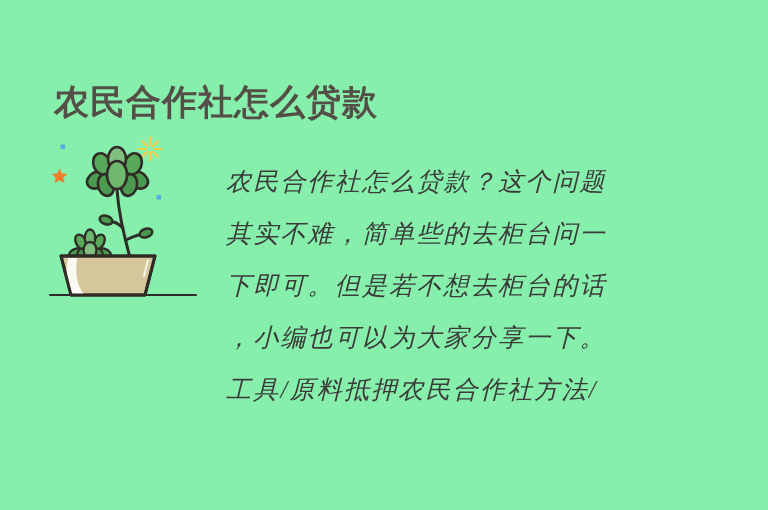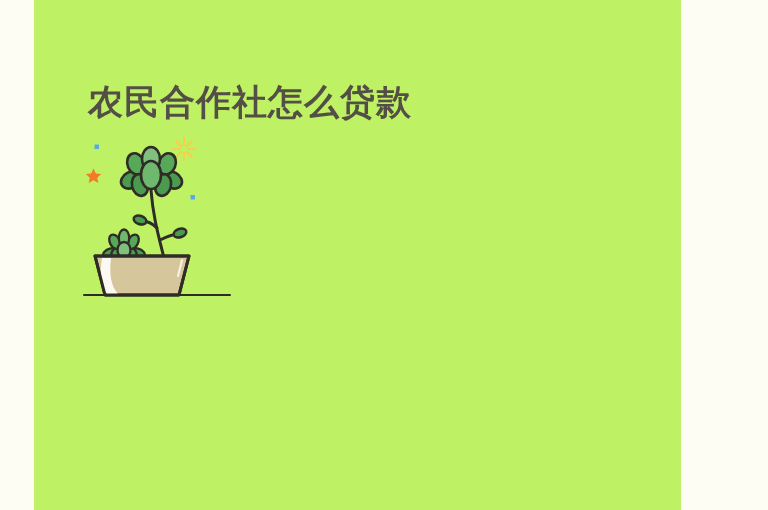--- a/index.html
+++ b/index.html
@@ -9,24 +9,23 @@
   body {
     width: 768px;
     height: 510px;
     background: #fdfdf3;
     font-family: "Liberation Sans", sans-serif;
     overflow: hidden;
   }
 
   #page {
     position: relative;
-    width: 647px;
+    width: 768px;
     height: 510px;
-    background: #bef264;
-    margin-left: 34px;
+    background: #86efac;
   }
 
   
   #article-title {
     position: absolute;
     left: 54px;
     top: 57px;
     font-family: "Liberation Sans", "DejaVu Sans", sans-serif;
     font-size: 35px;
     line-height: 44px;
@@ -133,14 +132,21 @@
         <path d="M21 128 L115 128 L105 167 L31 167 Z" fill="#d6c69c" stroke="#2f2b26" stroke-width="3" stroke-linejoin="round"></path>
         <path d="M28 130 C 25 148, 27 160, 33 166 L44 166 C 37 158, 35 146, 37 130 Z" fill="#fbfaf2" stroke="none"></path>
         <path d="M108 132 L104 148" stroke="#fbfaf2" stroke-width="2" stroke-linecap="round" fill="none" opacity="0.85"></path>
         <path d="M21 128 L115 128 L105 167 L31 167 Z" fill="none" stroke="#2f2b26" stroke-width="3" stroke-linejoin="round"></path>
       </g>
 
       <line x1="10" y1="167" x2="156" y2="167" stroke="#2f2b26" stroke-width="2" stroke-linecap="round"></line>
     </svg>
   </div>
 
+  <div id="article-body">
+    <div class="body-line">农民合作社怎么贷款？这个问题</div>
+    <div class="body-line">其实不难，简单些的去柜台问一</div>
+    <div class="body-line">下即可。但是若不想去柜台的话</div>
+    <div class="body-line">，小编也可以为大家分享一下。</div>
+    <div class="body-line">工具/原料抵押农民合作社方法/</div>
+  </div>
 
 </div>
 
 </body></html>

